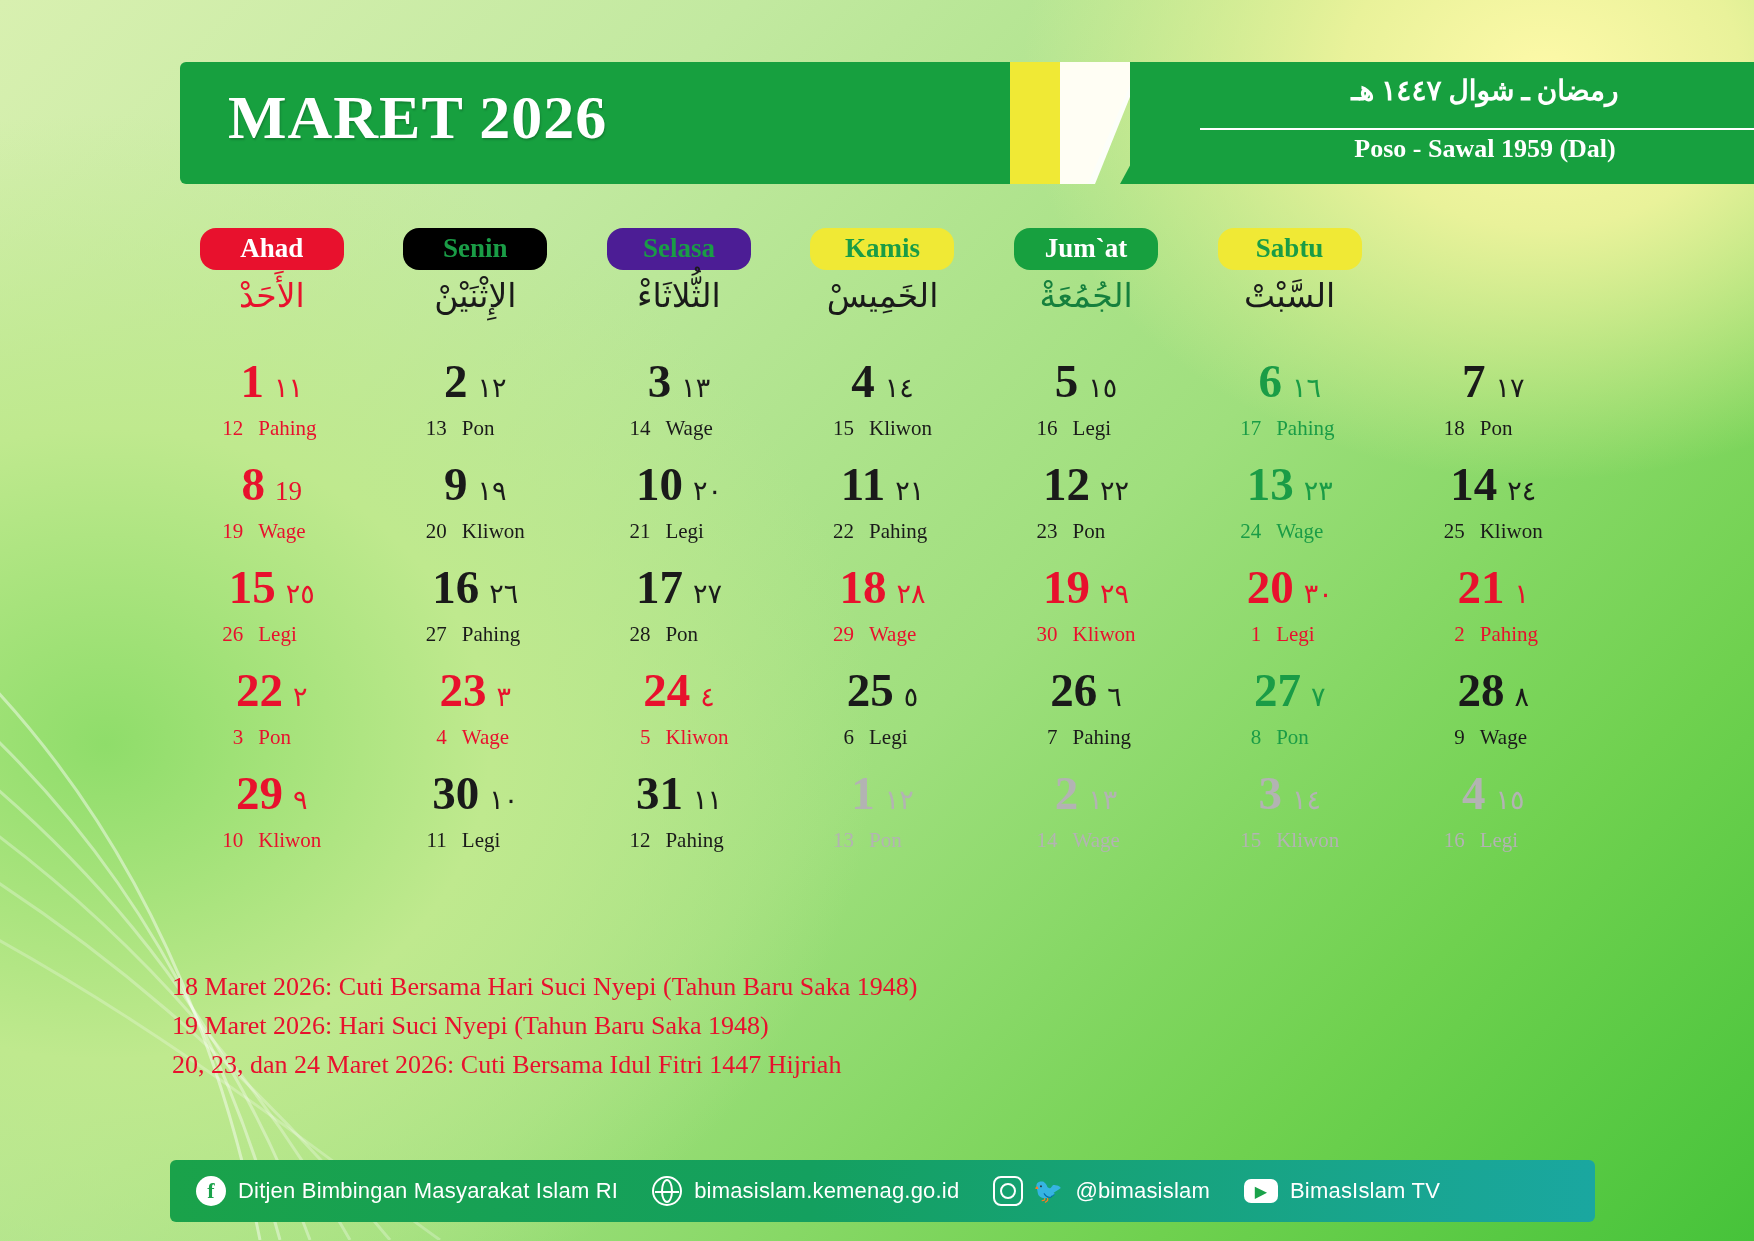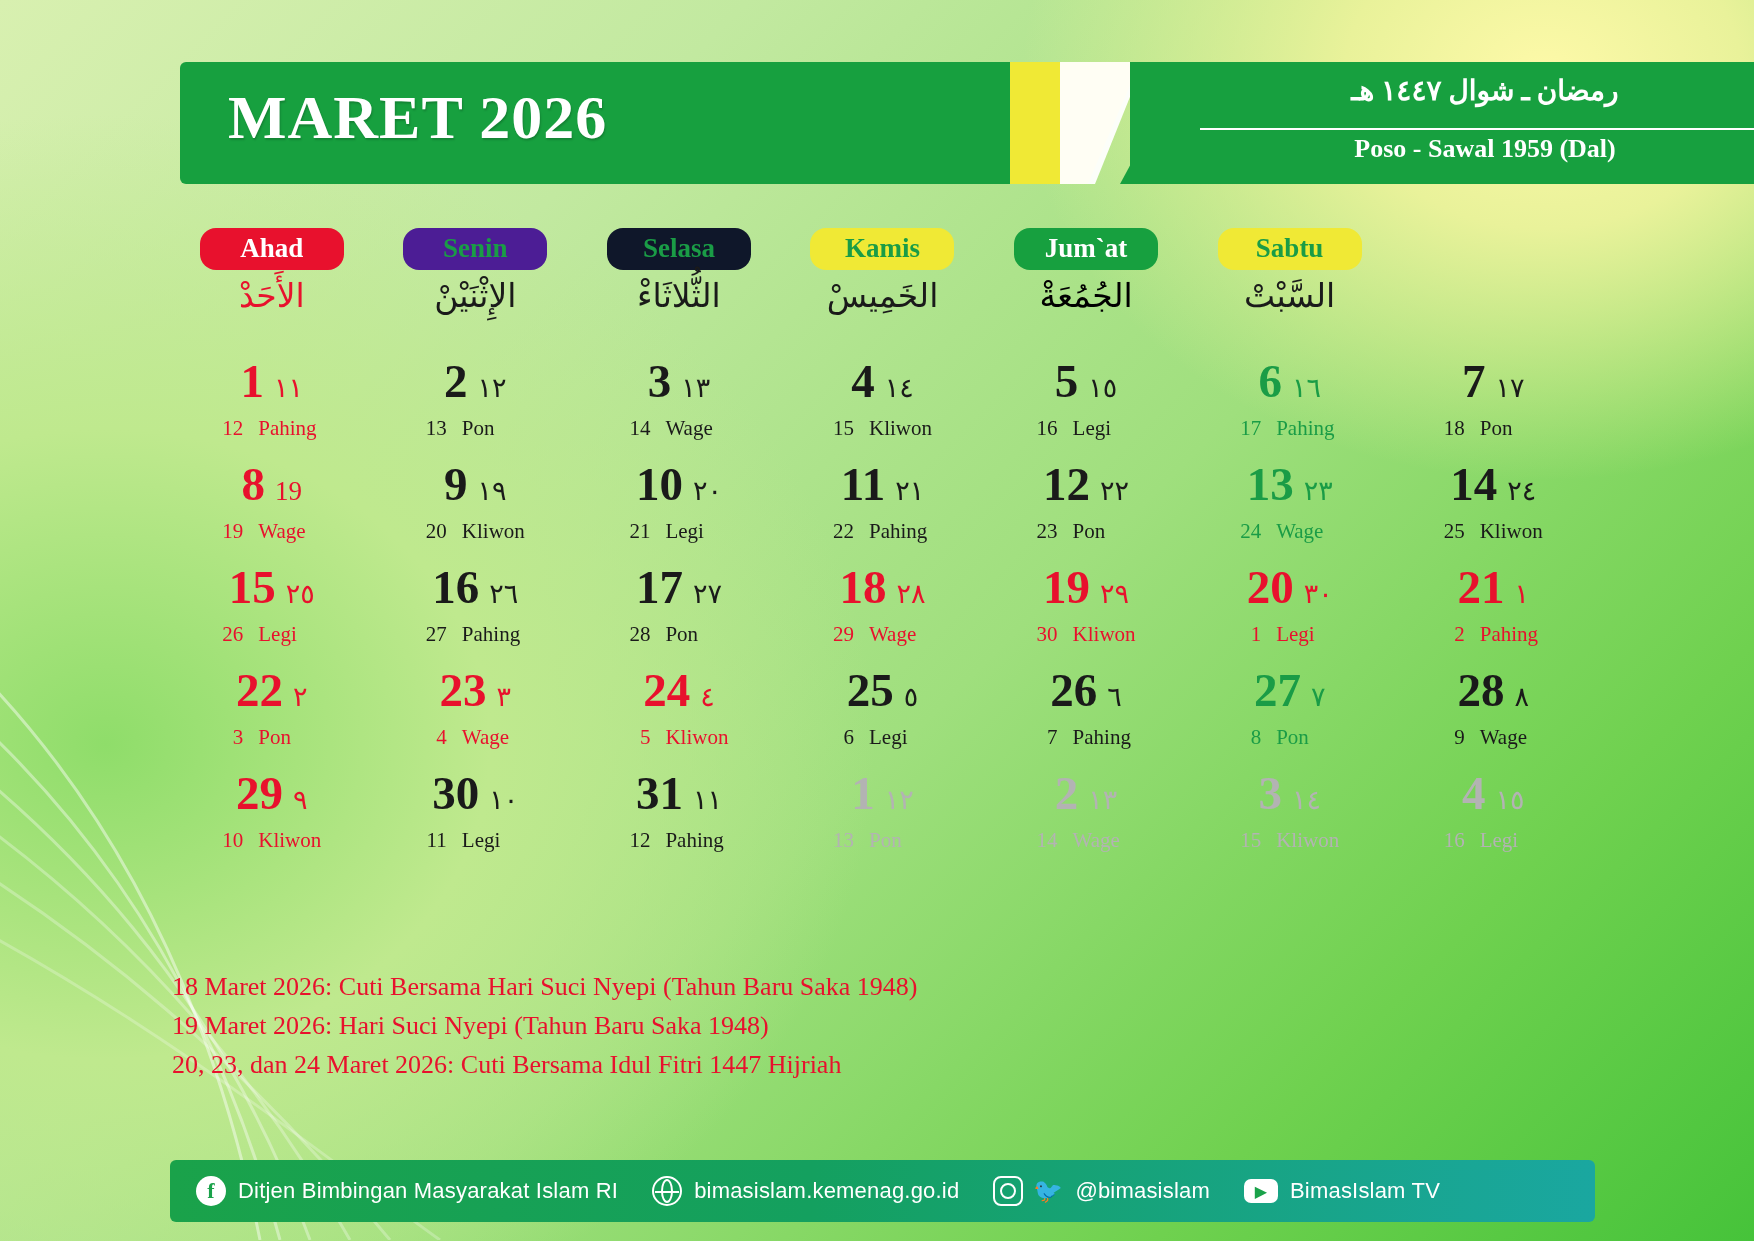--- a/index.html
+++ b/index.html
@@ -333,24 +333,24 @@
     <div class="header-right-shape"></div>
     <div class="header-right"></div>
     <div class="month-title">MARET 2026</div>
     <div class="hijri-ar">رمضان ـ شوال ١٤٤٧ هـ</div>
     <div class="hijri-rule"></div>
     <div class="jawa-year">Poso - Sawal 1959 (Dal)</div>
   </div>
 
   <div class="daynames" id="daynames">
       <div class="dayname-cell"><div class="dayname-pill" style="background:#e8112d;color:#ffffff;">Ahad</div><div class="dayname-ar" style="color:#e8112d;">الأَحَدْ</div></div>
-      <div class="dayname-cell"><div class="dayname-pill" style="background:#4c1d95;color:#1a9c46;border-radius:16px;">Senin</div><div class="dayname-ar" style="color:#1a1a1a;">الإِثْنَيْنْ</div></div>
-      <div class="dayname-cell"><div class="dayname-pill" style="background:#0f172a;color:#1a9c46;">Selasa</div><div class="dayname-ar" style="color:#1a1a1a;">الثُّلاثَاءْ</div></div>
+      <div class="dayname-cell"><div class="dayname-pill" style="background:#000000;color:#1a9c46;border-radius:16px;">Senin</div><div class="dayname-ar" style="color:#1a1a1a;">الإِثْنَيْنْ</div></div>
+      <div class="dayname-cell"><div class="dayname-pill" style="background:#4c1d95;color:#1a9c46;">Selasa</div><div class="dayname-ar" style="color:#1a1a1a;">الثُّلاثَاءْ</div></div>
       <div class="dayname-cell"><div class="dayname-pill" style="background:#f0e935;color:#1a9c46;">Kamis</div><div class="dayname-ar" style="color:#1a1a1a;">الخَمِيسْ</div></div>
-      <div class="dayname-cell"><div class="dayname-pill" style="background:#17a03f;color:#ffffff;">Jum`at</div><div class="dayname-ar" style="color:#000000;">الجُمُعَةْ</div></div>
+      <div class="dayname-cell"><div class="dayname-pill" style="background:#17a03f;color:#ffffff;">Jum`at</div><div class="dayname-ar" style="color:#15803d;">الجُمُعَةْ</div></div>
       <div class="dayname-cell"><div class="dayname-pill" style="background:#f0e935;color:#1a9c46;">Sabtu</div><div class="dayname-ar" style="color:#1a1a1a;">السَّبْتْ</div></div>
     </div>
 
   <div class="grid" id="grid">
       <div class="cell">
         <div class="cell-main">
           <span class="greg c-red">1</span>
           <span class="hij c-red">١١</span>
         </div>
         <div class="cell-sub c-red">

